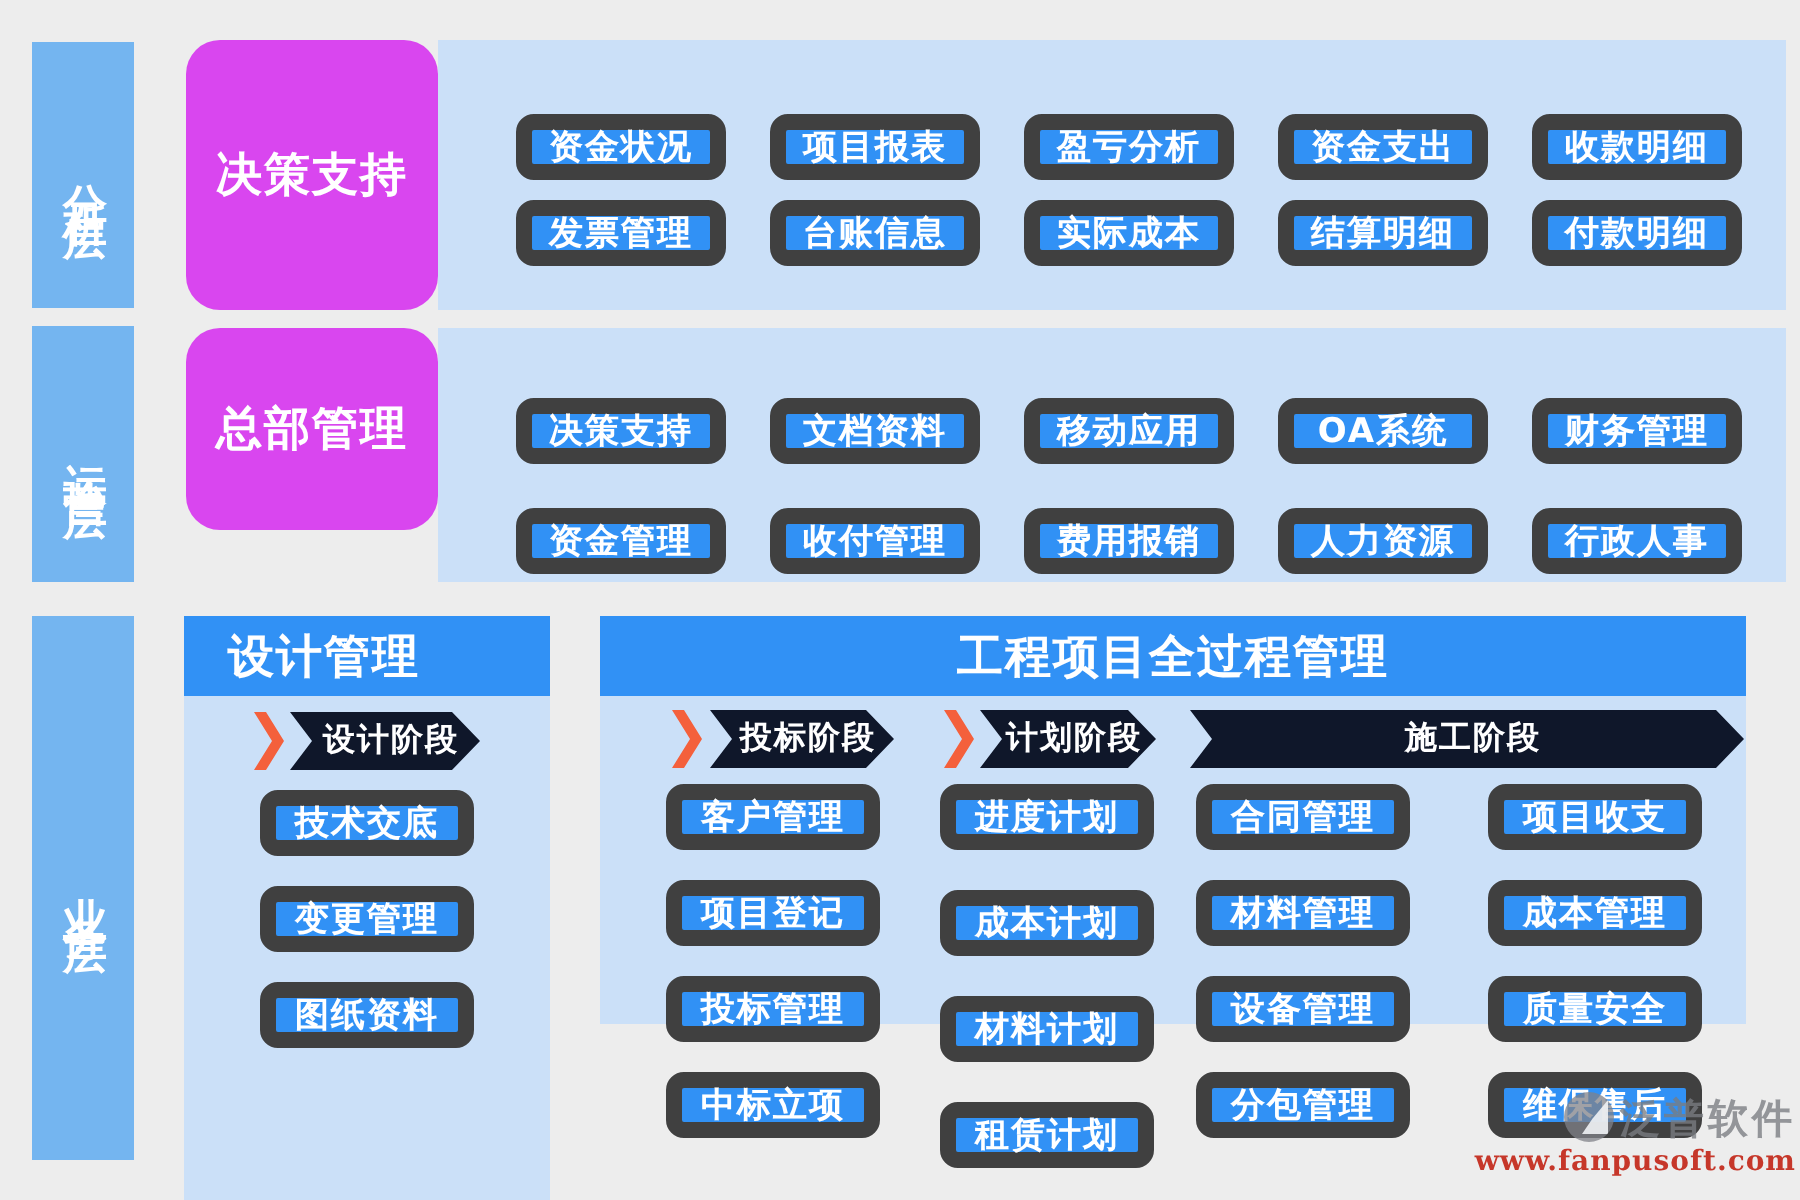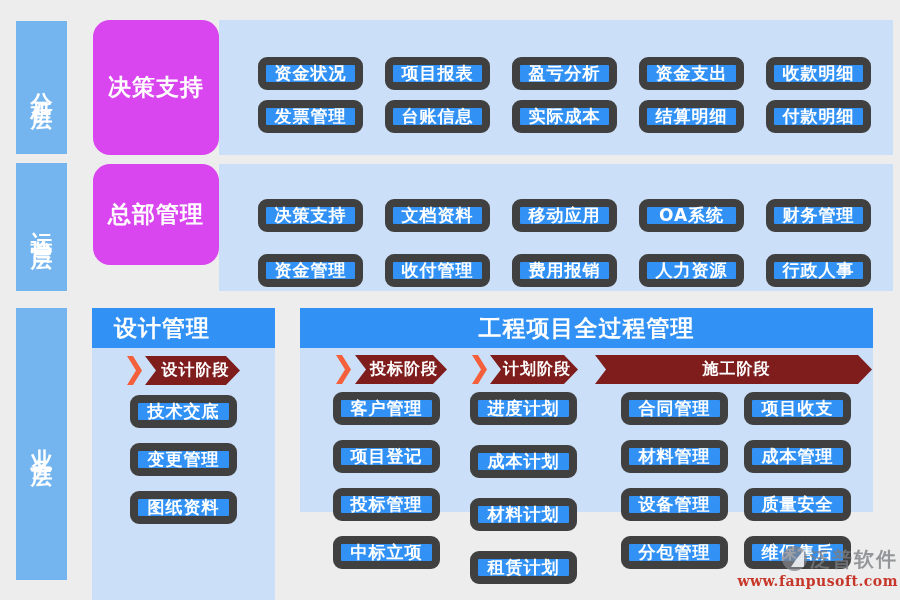--- a/index.html
+++ b/index.html
@@ -59,41 +59,41 @@
   }
   #design-panel .panel-header { padding-left:22px; }
   #project-panel .panel-header { justify-content:center; }
 
   
   .stage-chevron {
     position:absolute; width:15px; height:29px; background:#f4603c;
     clip-path:polygon(0 0, 40% 0, 100% 50%, 40% 100%, 0 100%, 60% 50%);
   }
   .stage-arrow {
-    position:absolute; height:29px; background:#7f1d1d; color:#fff;
+    position:absolute; height:29px; background:#0f172a; color:#fff;
     font-size:16px; font-weight:bold; letter-spacing:1px;
     display:flex; align-items:center; justify-content:center;
     clip-path:polygon(0 0, calc(100% - 14px) 0, 100% 50%, calc(100% - 14px) 100%, 0 100%, 11px 50%);
     padding-left:6px;
   }
   #design-stage-chevron { left:35px;  top:48px; }
   #design-stage-arrow   { left:53px;  top:48px; width:95px; }
   #bid-stage-chevron    { left:36px;  top:47px; }
   #bid-stage-arrow      { left:55px;  top:47px; width:92px; }
   #plan-stage-chevron   { left:172px; top:47px; }
   #plan-stage-arrow     { left:190px; top:47px; width:88px; }
   #build-stage-arrow    { left:295px; top:47px; width:277px; }
 
   
   .v-col { position:absolute; display:flex; flex-direction:column; gap:15px; }
   .v-col .btn { width:107px; }
   #design-buttons { left:38px;  top:87px; }
   #bid-buttons    { left:33px;  top:84px; }
   #plan-buttons   { left:170px; top:84px;gap:20px; }
-  #build-buttons-left  { left:321px; top:84px;justify-content:flex-end; }
+  #build-buttons-left  { left:298px; top:84px;justify-content:flex-end; }
   #build-buttons-right { left:444px; top:84px; }
 
   
   .watermark {
     position:absolute; left:742px; top:546px; width:156px;
     display:flex; flex-direction:column; align-items:flex-end;
     pointer-events:none;
   }
   .wm-brand-row { display:flex; align-items:center; gap:3px; }
   .wm-logo {

